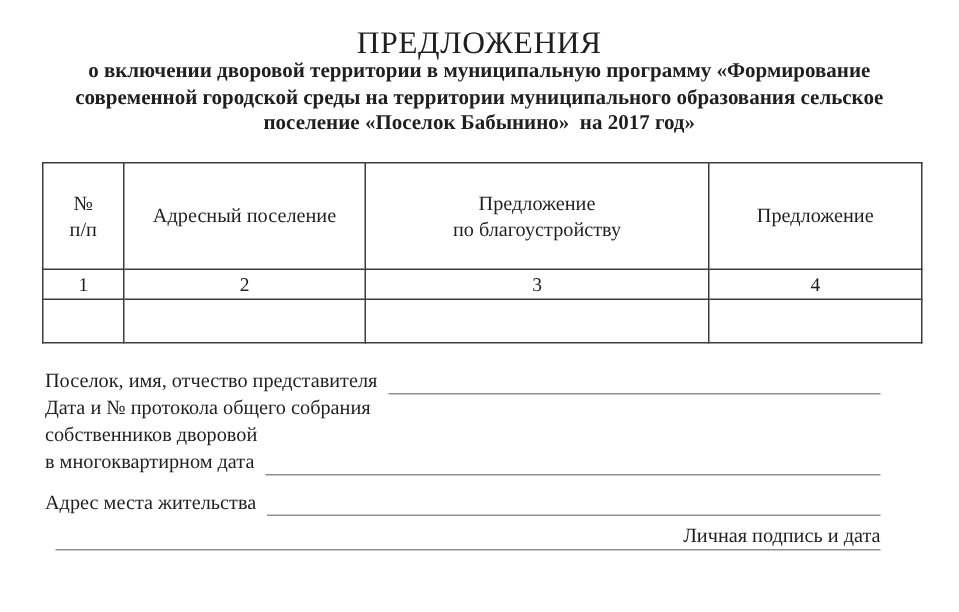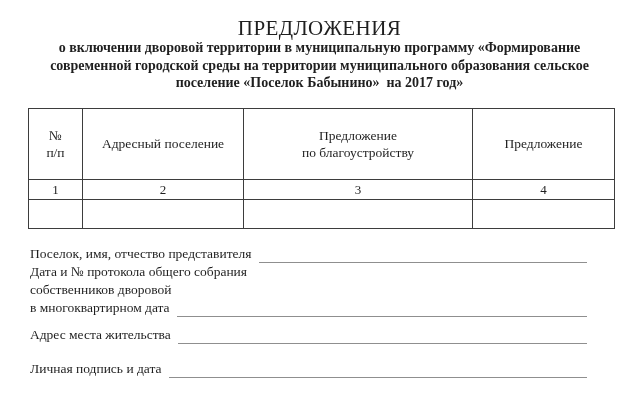--- a/index.html
+++ b/index.html
@@ -67,21 +67,21 @@
   .frow { display: flex; align-items: flex-end; }
   .flabel { white-space: nowrap; }
   .fline {
     flex: 1 1 auto;
     border-bottom: 1px solid #8f8f8f;
     margin-left: 7px;
     min-width: 20px;
     align-self: stretch;
   }
   .frow.address { margin-top: 9px; }
-  .frow.signature { margin-top: 16px; }
+  .frow.signature { margin-top: 4px; flex-direction: column; }
 </style>
 </head>
 <body>
 
 <div class="page">
 
   <h1 class="title">ПРЕДЛОЖЕНИЯ</h1>
   <div class="subtitle">о включении дворовой территории в муниципальную программу «Формирование
 современной городской среды на территории муниципального образования сельское
 поселение «Поселок Бабынино»&nbsp; на 2017 год»</div>

